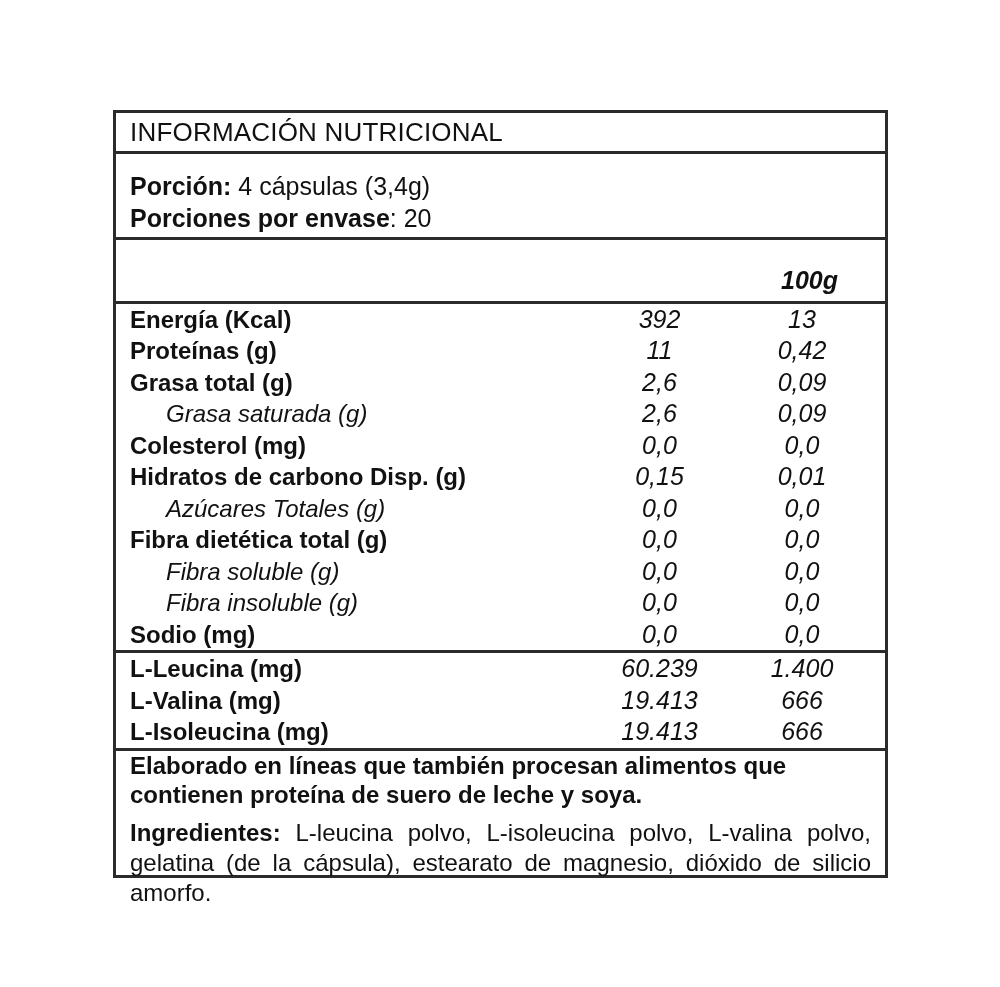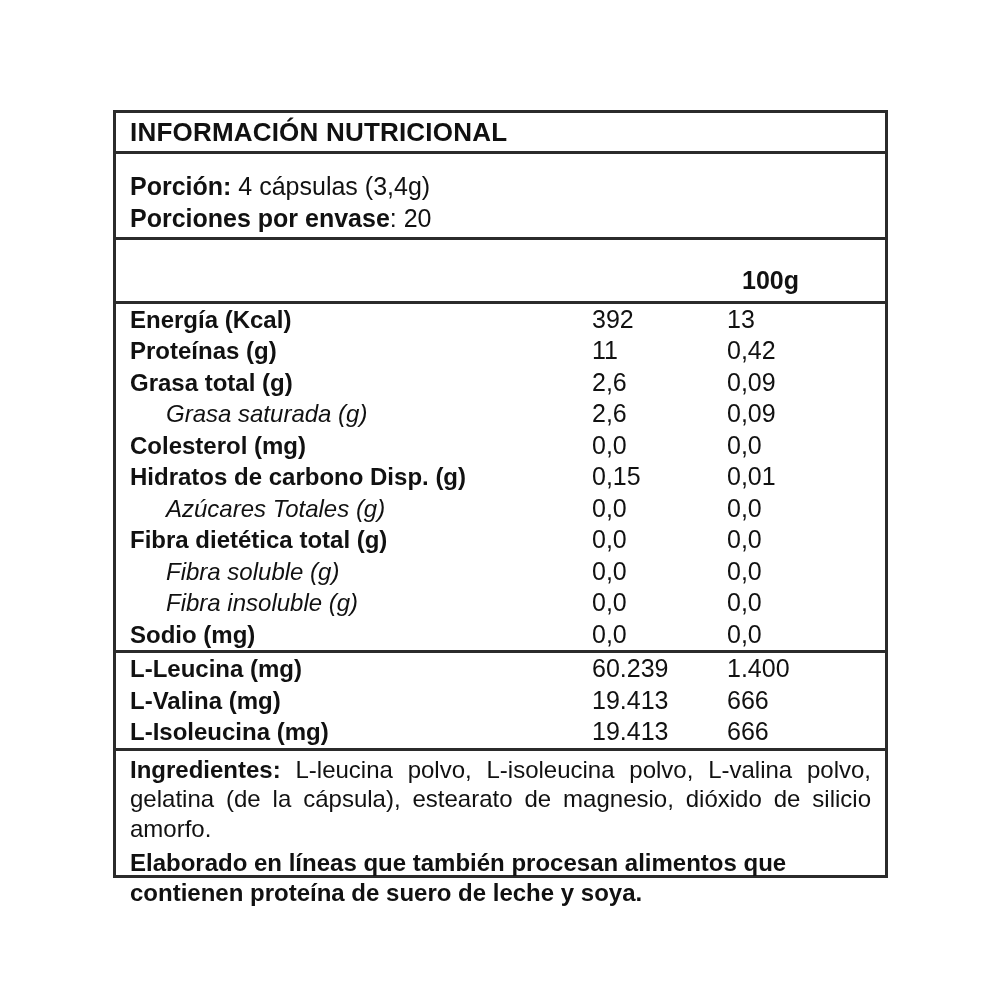--- a/index.html
+++ b/index.html
@@ -34,21 +34,21 @@
     height: 0;
     border-top: 3px solid #2b2b2b;
     flex: none;
   }
 
   
   .title-row {
     flex: none;
     padding: 5px 0 4px 14px;
     font-size: 26px;
-    font-weight: bold;
+    font-weight: normal;
     letter-spacing: 0.2px;
     line-height: 1.12;
   }
 
   
   .serving-block {
     flex: none;
     padding: 16px 0 3px 14px;
   }
   .serving-line {
@@ -81,25 +81,26 @@
     flex: 1 1 auto;
     font-size: 24px;
     line-height: 1.26;
     white-space: nowrap;
   }
   .label.bold { font-weight: bold; }
   .label.sub  { font-weight: normal; padding-left: 36px; font-style: italic; }
 
   .col {
     flex: 0 0 auto;
-    text-align: left;
+    text-align: center;
     font-size: 25px;
     line-height: 1.26;
     white-space: nowrap;
     font-weight: normal;
+    font-style: italic;
   }
   .col-100 { width: 135px; }
   .col-por { width: 150px; }
 
   
   .header-row {
     display: flex;
     align-items: baseline;
     flex: none;
     padding: 5px 8px 4px 14px;
@@ -227,21 +228,21 @@
       </div>
       <div class="trow">
         <div class="label bold">L-Isoleucina (mg)</div>
         <div class="col col-100">19.413</div>
         <div class="col col-por">666</div>
       </div>
     </div>
 
   <div class="rule"></div>
 
+  <div class="text-block" style="padding-top:0;">
+    <div class="para-bold">Elaborado en líneas que también procesan alimentos que contienen proteína de suero de leche y soya.</div>
+  </div>
+
   <div class="text-block">
     <div class="para"><b>Ingredientes:</b><span> L-leucina polvo, L-isoleucina polvo, L-valina polvo, gelatina (de la cápsula), estearato de magnesio, dióxido de silicio amorfo.</span></div>
   </div>
 
-  <div class="text-block" style="padding-top:0;">
-    <div class="para-bold">Elaborado en líneas que también procesan alimentos que contienen proteína de suero de leche y soya.</div>
-  </div>
-
 </div>
 
 </body></html>

